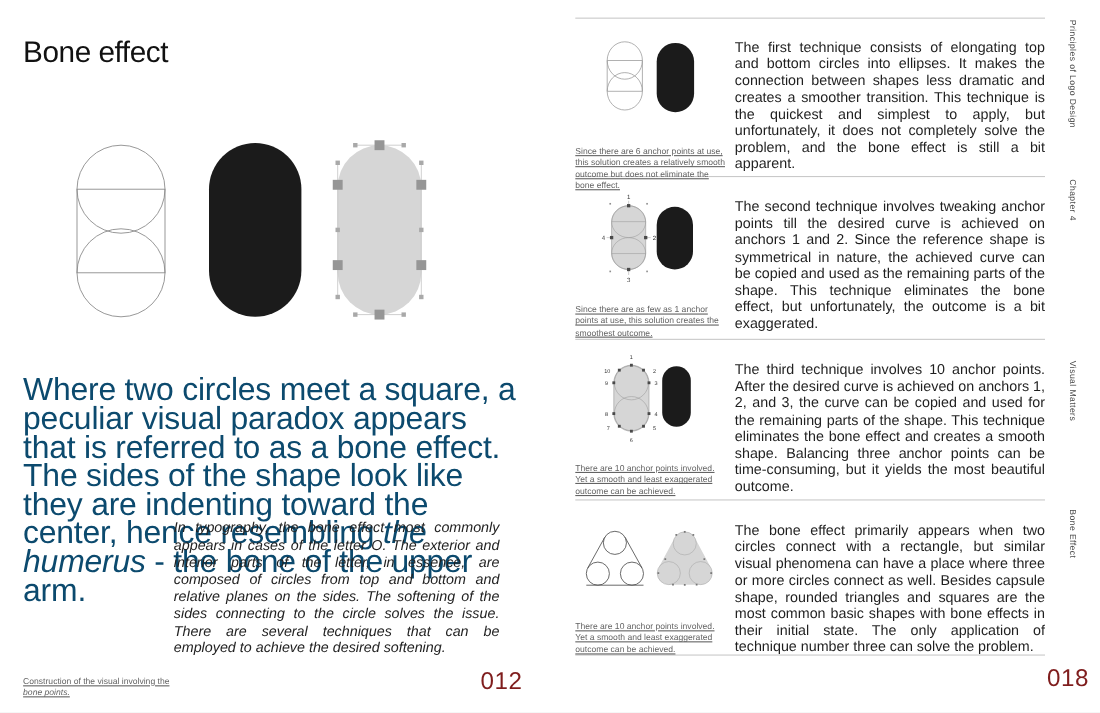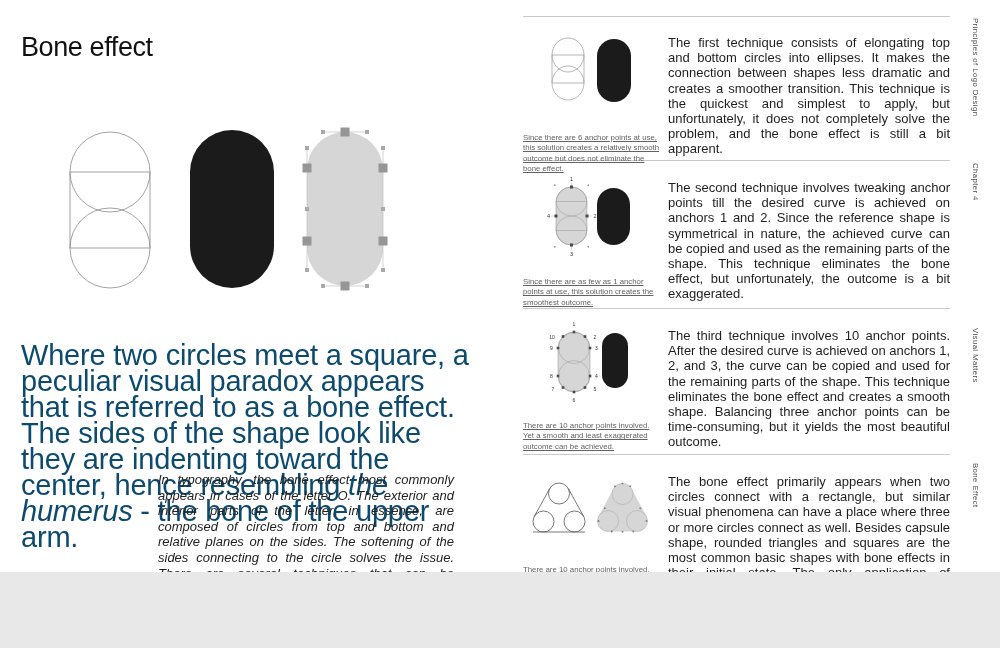--- a/index.html
+++ b/index.html
@@ -1,17 +1,17 @@
 <!DOCTYPE html>
 <html><head>
 <meta charset="utf-8">
 <style>
   html,body{margin:0;padding:0;background:#e8e8e8;}
   #spread{
-    position:relative;width:1000px;height:572px;background:#ffffff;
+    position:relative;width:1000px;height:648px;background:#ffffff;
     font-family:"Liberation Sans","DejaVu Sans",sans-serif;
     color:#1f1f1f;overflow:hidden;margin:0 auto;
   }
   .abs{position:absolute;}
   #page-title{left:21px;top:14px;font-size:27px;letter-spacing:-0.4px;color:#111;font-weight:400;}
   #intro{left:21px;top:313px;width:448px;font-size:29px;line-height:26px;color:#0c4a6e;letter-spacing:-0.2px;}
   #intro .it{font-style:italic;}
   #left-body{left:158px;top:459px;width:296px;font-size:13px;line-height:15.6px;text-align:justify;color:#222;font-style:italic;}
   .folio{font-size:22px;color:#7f1d1d;letter-spacing:0.5px;}
   #folio-left{left:400px;top:606px;width:75px;text-align:right;}

